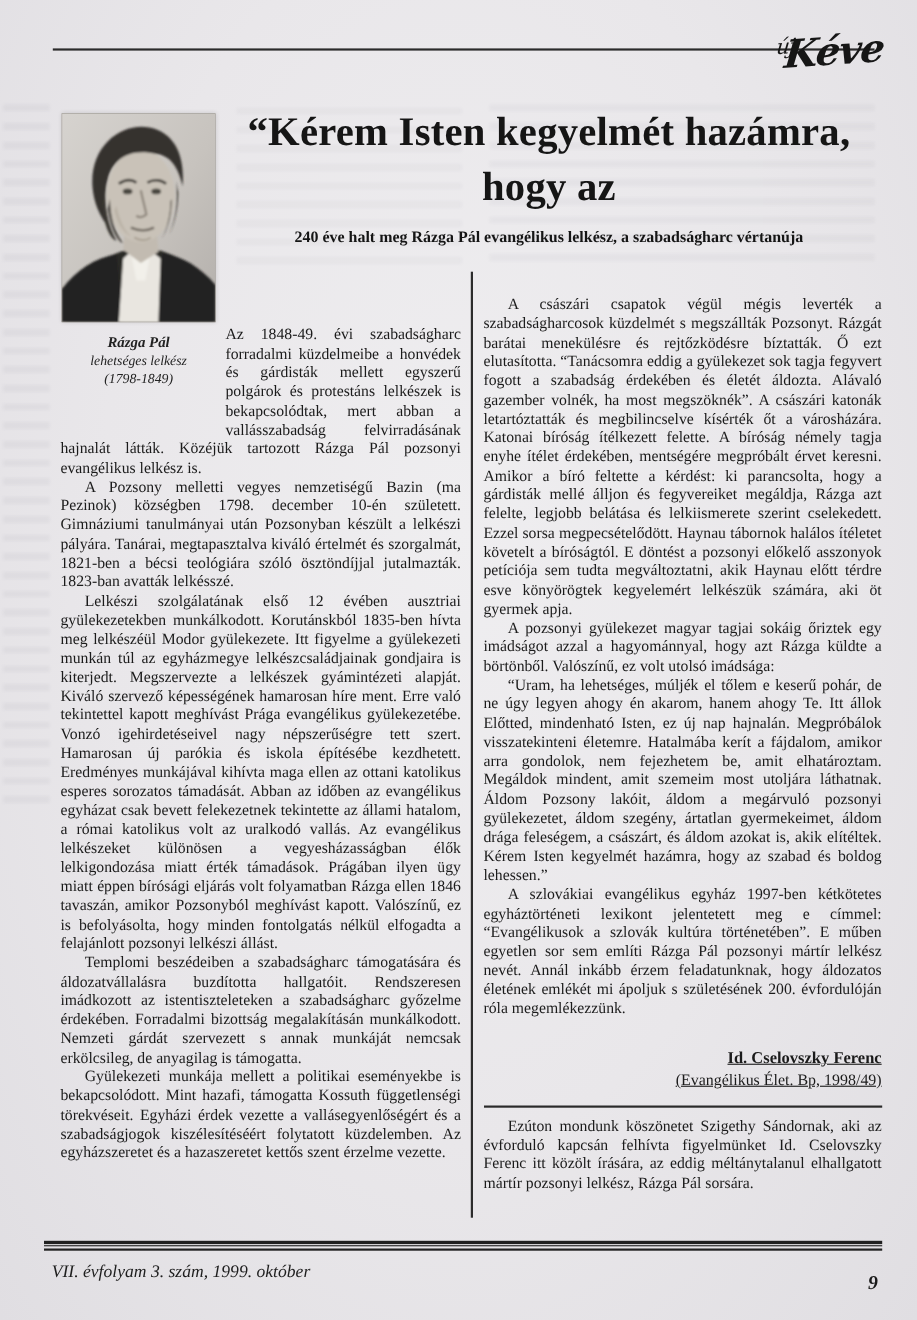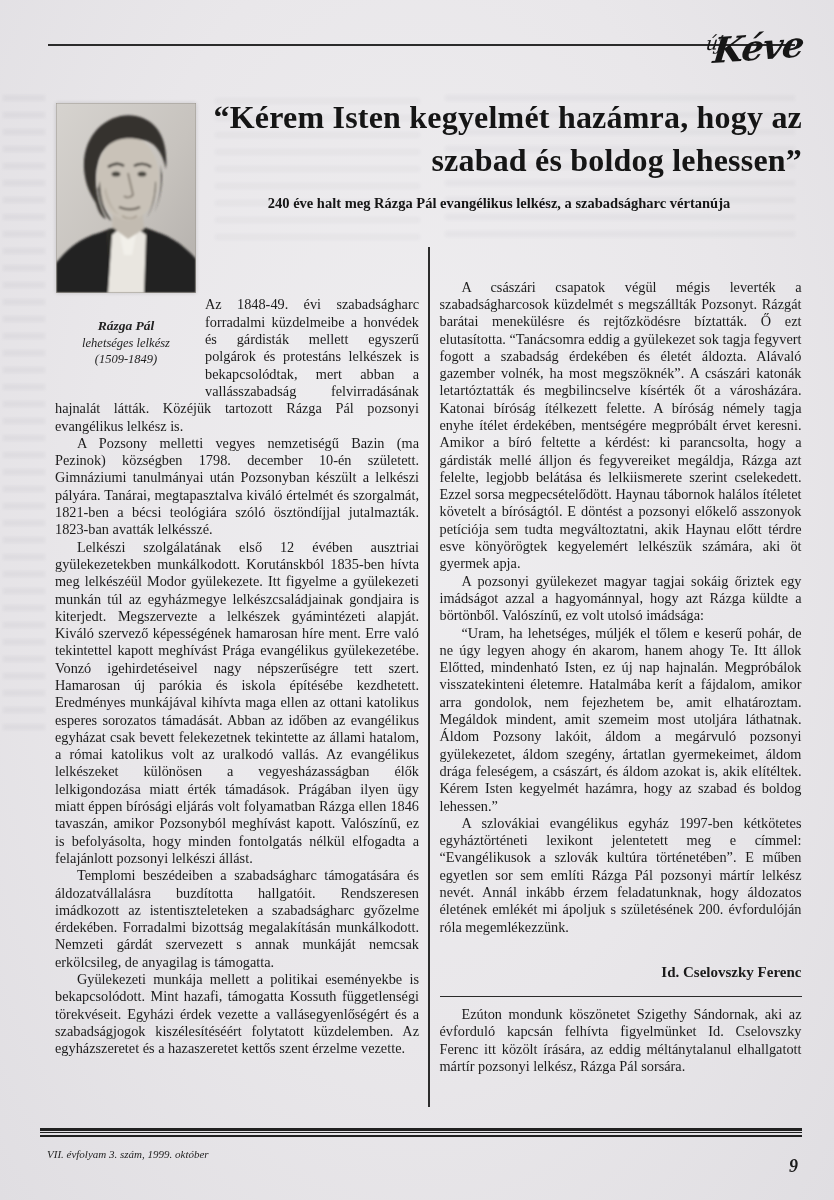--- a/index.html
+++ b/index.html
@@ -28,50 +28,50 @@
     font-family:"DejaVu Serif",serif;font-style:italic;color:#161616;
     transform:rotate(-4deg) skewX(-10deg);
     line-height:1;white-space:nowrap;
   }
   .logo .uj{font-size:19px;position:relative;top:-13px;right:-3px;letter-spacing:-1px;}
   .logo .keve{font-size:35px;letter-spacing:-1px;margin-left:-5px;font-weight:600;}
 
   
   .portrait{position:absolute;left:56px;top:103px;width:140px;margin:0;}
   .portrait svg{display:block;width:140px;height:190px;box-shadow:0 0 4px rgba(0,0,0,.15);}
-  .portrait figcaption{margin-top:24px;text-align:center;font-style:italic;font-size:12.5px;line-height:1.3;color:#222;}
+  .portrait figcaption{margin-top:9px;text-align:center;font-style:italic;font-size:12.5px;line-height:1.3;color:#222;}
   .cap-name{font-weight:bold;font-size:13.5px;}
 
   
   .title-block{position:absolute;left:196px;top:96px;width:606px;text-align:center;}
-  .title-block h1{margin:0;font-size:32px;font-weight:bold;line-height:1.34;letter-spacing:.2px;color:#151515;text-align:right;}
+  .title-block h1{margin:0;font-size:37px;font-weight:bold;line-height:1.34;letter-spacing:.2px;color:#151515;}
   .subtitle{margin:13px 0 0;font-size:14.5px;font-weight:bold;color:#151515;}
 
   
   .columns{position:absolute;left:55px;top:247px;width:747px;display:flex;align-items:center;}
   .col{font-size:14.3px;line-height:17.3px;text-align:justify;color:#1b1b1b;}
   .col p{margin:0;text-indent:22px;}
   .col-left{width:364px;}
   .divider{width:1.5px;height:860px;background:#2c2c2c;margin:0 10px 0 9px;flex:none;}
   .col-right{width:362px;}
   .wrap-spacer{float:left;width:150px;height:102px;}
   .col-left p.first{text-indent:0;}
 
-  .byline{text-align:right;margin-top:27px;line-height:1.32;}
+  .byline{text-align:right;margin-top:27px;line-height:1.32;text-decoration:underline;}
   .byline-name{font-weight:bold;font-size:15px;}
   .byline-source{font-size:14.5px;}
   .note-rule{height:1.5px;background:#2a2a2a;margin:13px 0 9px;}
   .note{text-indent:22px;}
 
   
   .bottom-rule{position:absolute;left:40px;top:1128px;width:762px;}
   .bottom-rule .r1{height:2.5px;background:#202020;margin-bottom:1.5px;}
   .bottom-rule .r2{height:1px;background:#202020;margin-bottom:1.5px;}
   .bottom-rule .r3{height:2.5px;background:#202020;}
-  .issue{position:absolute;left:47px;top:1148px;font-style:italic;font-size:11px;color:#1e1e1e;}
+  .issue{position:absolute;left:47px;top:1148px;font-style:italic;font-size:16px;color:#1e1e1e;}
   .pageno{position:absolute;right:36px;top:1156px;font-style:italic;font-weight:bold;font-size:18px;color:#1a1a1a;}
 </style>
 </head>
 <body>
 
 <div class="page">
 
   <div class="bleed bleed-lines bleed-left"></div>
   <div class="bleed bleed-lines bleed-title"></div>
   <div class="bleed bleed-lines bleed-right-top"></div>
@@ -122,46 +122,47 @@
         <path d="M63,104 C70,107 78,107 84,104" stroke="#6e675e" stroke-width="2.2" fill="none"></path>
         <path d="M66,113 C71,116 77,116 81,113" stroke="#a59c8f" stroke-width="1.6" fill="none"></path>
 
         <path d="M50,84 C52,96 57,106 63,112 C55,108 50,98 48,88 Z" fill="#b5ac9f" opacity=".7"></path>
       </g>
       <rect width="140" height="190" fill="none" stroke="#9a968f" stroke-width="1"></rect>
     </svg>
     <figcaption>
       <div class="cap-name">Rázga Pál</div>
       <div class="cap-role">lehetséges lelkész</div>
-      <div class="cap-years">(1509-1849)</div>
+      <div class="cap-years">(1798-1849)</div>
     </figcaption>
   </figure>
 
   <header class="title-block">
-    <h1><span>“Kérem Isten kegyelmét hazámra, hogy az</span><br><span>szabad és boldog lehessen”</span></h1>
+    <h1><span>“Kérem Isten kegyelmét hazámra, hogy az</span><br></h1>
     <p class="subtitle">240 éve halt meg Rázga Pál evangélikus lelkész, a szabadságharc vértanúja</p>
   </header>
 
   <div class="columns">
     <div class="col col-left">
       <div class="wrap-spacer"></div>
       <p class="first">Az 1848-49. évi szabadságharc forradalmi küzdelmeibe a honvédek és gárdisták mellett egyszerű polgárok és protestáns lelkészek is bekapcsolódtak, mert abban a vallásszabadság felvirradásának hajnalát látták. Közéjük tartozott Rázga Pál pozsonyi evangélikus lelkész is.</p>
       <p>A Pozsony melletti vegyes nemzetiségű Bazin (ma Pezinok) községben 1798. december 10-én született. Gimnáziumi tanulmányai után Pozsonyban készült a lelkészi pályára. Tanárai, megtapasztalva kiváló értelmét és szorgalmát, 1821-ben a bécsi teológiára szóló ösztöndíjjal jutalmazták. 1823-ban avatták lelkésszé.</p>
       <p>Lelkészi szolgálatának első 12 évében ausztriai gyülekezetekben munkálkodott. Korutánskból 1835-ben hívta meg lelkészéül Modor gyülekezete. Itt figyelme a gyülekezeti munkán túl az egyházmegye lelkészcsaládjainak gondjaira is kiterjedt. Megszervezte a lelkészek gyámintézeti alapját. Kiváló szervező képességének hamarosan híre ment. Erre való tekintettel kapott meghívást Prága evangélikus gyülekezetébe. Vonzó igehirdetéseivel nagy népszerűségre tett szert. Hamarosan új parókia és iskola építésébe kezdhetett. Eredményes munkájával kihívta maga ellen az ottani katolikus esperes sorozatos támadását. Abban az időben az evangélikus egyházat csak bevett felekezetnek tekintette az állami hatalom, a római katolikus volt az uralkodó vallás. Az evangélikus lelkészeket különösen a vegyesházasságban élők lelkigondozása miatt érték támadások. Prágában ilyen ügy miatt éppen bírósági eljárás volt folyamatban Rázga ellen 1846 tavaszán, amikor Pozsonyból meghívást kapott. Valószínű, ez is befolyásolta, hogy minden fontolgatás nélkül elfogadta a felajánlott pozsonyi lelkészi állást.</p>
       <p>Templomi beszédeiben a szabadságharc támogatására és áldozatvállalásra buzdította hallgatóit. Rendszeresen imádkozott az istentiszteleteken a szabadságharc győzelme érdekében. Forradalmi bizottság megalakításán munkálkodott. Nemzeti gárdát szervezett s annak munkáját nemcsak erkölcsileg, de anyagilag is támogatta.</p>
       <p>Gyülekezeti munkája mellett a politikai eseményekbe is bekapcsolódott. Mint hazafi, támogatta Kossuth függetlenségi törekvéseit. Egyházi érdek vezette a vallásegyenlőségért és a szabadságjogok kiszélesítéséért folytatott küzdelemben. Az egyházszeretet és a hazaszeretet kettős szent érzelme vezette.</p>
     </div>
     <div class="divider"></div>
     <div class="col col-right">
       <p>A császári csapatok végül mégis leverték a szabadságharcosok küzdelmét s megszállták Pozsonyt. Rázgát barátai menekülésre és rejtőzködésre bíztatták. Ő ezt elutasította. “Tanácsomra eddig a gyülekezet sok tagja fegyvert fogott a szabadság érdekében és életét áldozta. Alávaló gazember volnék, ha most megszöknék”. A császári katonák letartóztatták és megbilincselve kísérték őt a városházára. Katonai bíróság ítélkezett felette. A bíróság némely tagja enyhe ítélet érdekében, mentségére megpróbált érvet keresni. Amikor a bíró feltette a kérdést: ki parancsolta, hogy a gárdisták mellé álljon és fegyvereiket megáldja, Rázga azt felelte, legjobb belátása és lelkiismerete szerint cselekedett. Ezzel sorsa megpecsételődött. Haynau tábornok halálos ítéletet követelt a bíróságtól. E döntést a pozsonyi előkelő asszonyok petíciója sem tudta megváltoztatni, akik Haynau előtt térdre esve könyörögtek kegyelemért lelkészük számára, aki öt gyermek apja.</p>
       <p>A pozsonyi gyülekezet magyar tagjai sokáig őriztek egy imádságot azzal a hagyománnyal, hogy azt Rázga küldte a börtönből. Valószínű, ez volt utolsó imádsága:</p>
       <p>“Uram, ha lehetséges, múljék el tőlem e keserű pohár, de ne úgy legyen ahogy én akarom, hanem ahogy Te. Itt állok Előtted, mindenható Isten, ez új nap hajnalán. Megpróbálok visszatekinteni életemre. Hatalmába kerít a fájdalom, amikor arra gondolok, nem fejezhetem be, amit elhatároztam. Megáldok mindent, amit szemeim most utoljára láthatnak. Áldom Pozsony lakóit, áldom a megárvuló pozsonyi gyülekezetet, áldom szegény, ártatlan gyermekeimet, áldom drága feleségem, a császárt, és áldom azokat is, akik elítéltek. Kérem Isten kegyelmét hazámra, hogy az szabad és boldog lehessen.”</p>
       <p>A szlovákiai evangélikus egyház 1997-ben kétkötetes egyháztörténeti lexikont jelentetett meg e címmel: “Evangélikusok a szlovák kultúra történetében”. E műben egyetlen sor sem említi Rázga Pál pozsonyi mártír lelkész nevét. Annál inkább érzem feladatunknak, hogy áldozatos életének emlékét mi ápoljuk s születésének 200. évfordulóján róla megemlékezzünk.</p>
       <div class="byline">
         <div class="byline-name">Id. Cselovszky Ferenc</div>
+        <div class="byline-source">(Evangélikus Élet. Bp, 1998/49)</div>
       </div>
       <div class="note-rule"></div>
       <p class="note">Ezúton mondunk köszönetet Szigethy Sándornak, aki az évforduló kapcsán felhívta figyelmünket Id. Cselovszky Ferenc itt közölt írására, az eddig méltánytalanul elhallgatott mártír pozsonyi lelkész, Rázga Pál sorsára.</p>
     </div>
   </div>
 
   <div class="bottom-rule">
     <div class="r1"></div>
     <div class="r2"></div>
     <div class="r3"></div>

